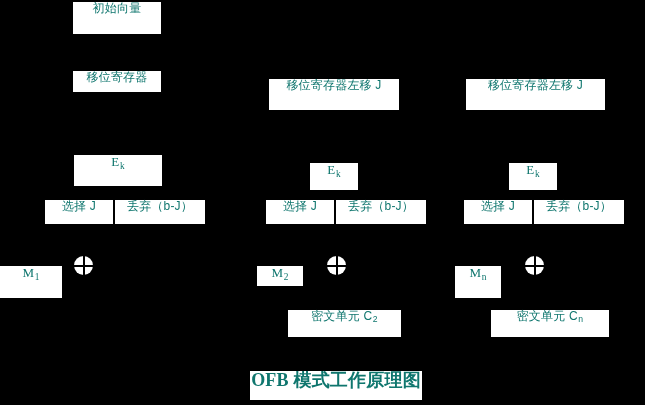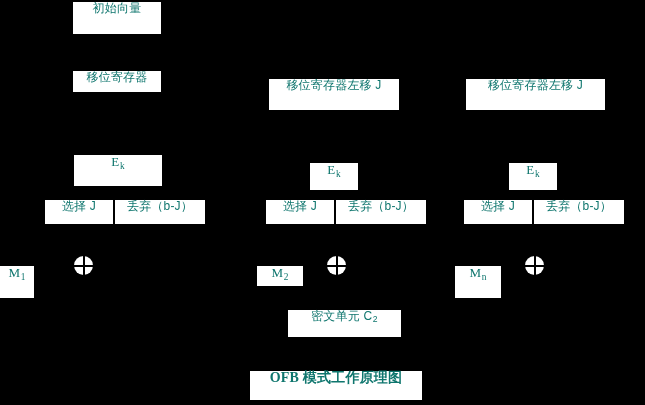--- a/index.html
+++ b/index.html
@@ -29,21 +29,21 @@
     white-space: nowrap;
   }
   .box.serif {
     font-family: "Liberation Serif", serif;
     font-size: 13px;
     margin-top: 16px;
   }
   .box.title {
     font-family: "Liberation Serif", serif;
     font-weight: bold;
-    font-size: 14px;
+    font-size: 18px;
   }
   .sub {
     font-size: 0.72em;
     vertical-align: -0.28em;
     padding-left: 0.5px;
   }
   
   .xor {
     position: absolute;
     width: 19px;
@@ -89,21 +89,21 @@
     <span><span>E</span><span class="sub">k</span></span>
   </div>
 
   <div class="box" style="left:45px; top:200px; width:68px; height:24px;">
     <span>选择 J</span>
   </div>
   <div class="box" style="left:115px; top:200px; width:90px; height:24px;">
     <span>丢弃（b-J）</span>
   </div>
 
-  <div class="box serif" style="left:0px; top:250px; width:34px; height:32px;">
+  <div class="box serif" style="left:0px; top:250px; width:62px; height:32px;">
     <span><span>M</span><span class="sub">1</span></span>
   </div>
 
   <div class="xor" style="left:74px; top:256px;"></div>
 
 
   <div class="box" style="left:269px; top:79px; width:130px; height:31px;">
     <span>移位寄存器左移 J</span>
   </div>
 
@@ -142,18 +142,21 @@
   <div class="box" style="left:534px; top:200px; width:90px; height:24px;">
     <span>丢弃（b-J）</span>
   </div>
 
   <div class="box serif" style="left:455px; top:250px; width:46px; height:32px;">
     <span><span>M</span><span class="sub">n</span></span>
   </div>
 
   <div class="xor" style="left:525px; top:256px;"></div>
 
+  <div class="box" style="left:491px; top:310px; width:118px; height:27px;">
+    <span><span>密文单元 C</span><span class="sub">n</span></span>
+  </div>
 
   <div class="box title" style="left:250px; top:371px; width:172px; height:29px;">
     <span>OFB 模式工作原理图</span>
   </div>
 
 </div>
 
 </body></html>

